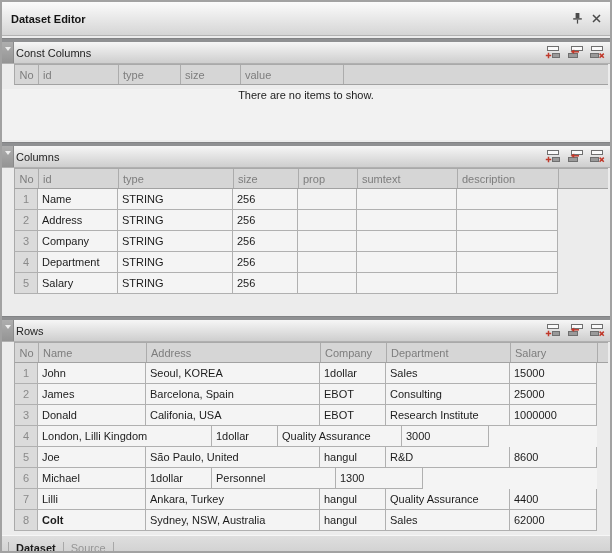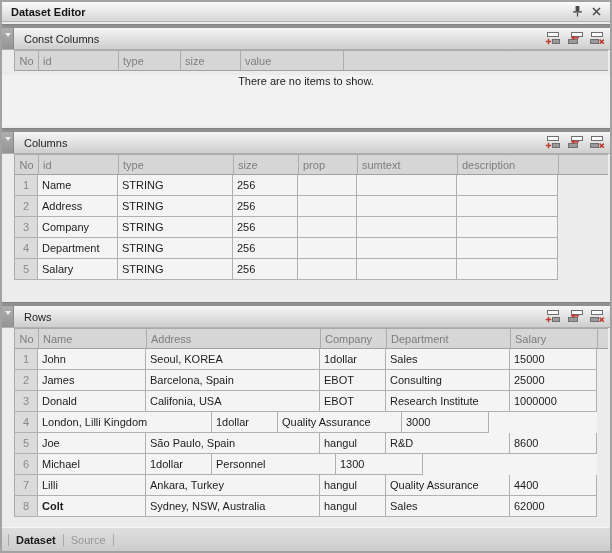--- a/index.html
+++ b/index.html
@@ -10,21 +10,21 @@
     width:612px; height:553px;
     border:2px solid #a2a2a2;
     background:#ececec;
     display:flex; flex-direction:column;
     overflow:hidden;
     font-size:11px;
   }
 
   
   .titlebar{
-    height:20px; flex:none;
+    height:34px; flex:none;
     display:flex; align-items:center;
     padding:0 5px 0 9px;
     background:linear-gradient(#fbfbfb,#d5d5d5);
     border-bottom:1px solid #b3b3b3;
   }
   .titlebar .title{ flex:1; font-weight:bold; color:#141414; }
   .tb-btn{ width:17px; height:15px; display:flex; align-items:center; justify-content:center; margin-left:2px; cursor:default; }
 
   
   .splitter{ height:4px; flex:none; background:#8f9092; border-top:1px solid #828385; }
@@ -38,21 +38,21 @@
     border-bottom:1px solid #b0b0b0;
   }
   .collapse-btn{
     width:12px; flex:none;
     background:linear-gradient(#aeaeae,#949494);
     border-right:1px solid #8a8a8a;
     display:flex; justify-content:center; align-items:flex-start;
     padding-top:5px; cursor:default;
   }
   .chev{ width:0; height:0; border-left:3px solid transparent; border-right:3px solid transparent; border-top:4px solid #ededed; }
-  .sec-title{ flex:1; display:flex; align-items:center; padding-left:10px; color:#242424;text-align:right; }
+  .sec-title{ flex:1; display:flex; align-items:center; padding-left:2px; color:#242424;text-align:right; }
   .sec-toolbar{ display:flex; align-items:center; gap:4px; padding-right:4px; }
   .icon-btn{ width:18px; height:17px; display:flex; align-items:center; justify-content:center; cursor:default; }
 
   
   .grid{ margin:0 2px 4px 12px; }
   .g-head{
     display:flex; height:21px;
     background:#d6d6d6;
     border:1px solid #a9a9a9; border-bottom:1px solid #a2a2a2;
     border-right:none;
@@ -339,21 +339,21 @@
           <div class="t-row">
             <span class="cellb num" style="width: 24px;">4</span>
             <span class="cellb" style="width: 174px;">London, Lilli Kingdom</span>
             <span class="cellb" style="width: 66px;">1dollar</span>
             <span class="cellb" style="width: 124px;">Quality Assurance</span>
             <span class="cellb" style="width: 87px;">3000</span>
           </div>
           <div class="t-row">
             <span class="cellb num" style="width: 24px;">5</span>
             <span class="cellb" style="width: 108px;">Joe</span>
-            <span class="cellb" style="width: 174px;">São Paulo, Spain</span>
+            <span class="cellb" style="width: 174px;">São Paulo, United</span>
             <span class="cellb" style="width: 66px;">hangul</span>
             <span class="cellb" style="width: 124px;">R&amp;D</span>
             <span class="cellb" style="width: 87px;">8600</span>
           </div>
           <div class="t-row">
             <span class="cellb num" style="width: 24px;">6</span>
             <span class="cellb" style="width: 108px;">Michael</span>
             <span class="cellb" style="width: 66px;">1dollar</span>
             <span class="cellb" style="width: 124px;">Personnel</span>
             <span class="cellb" style="width: 87px;">1300</span>

